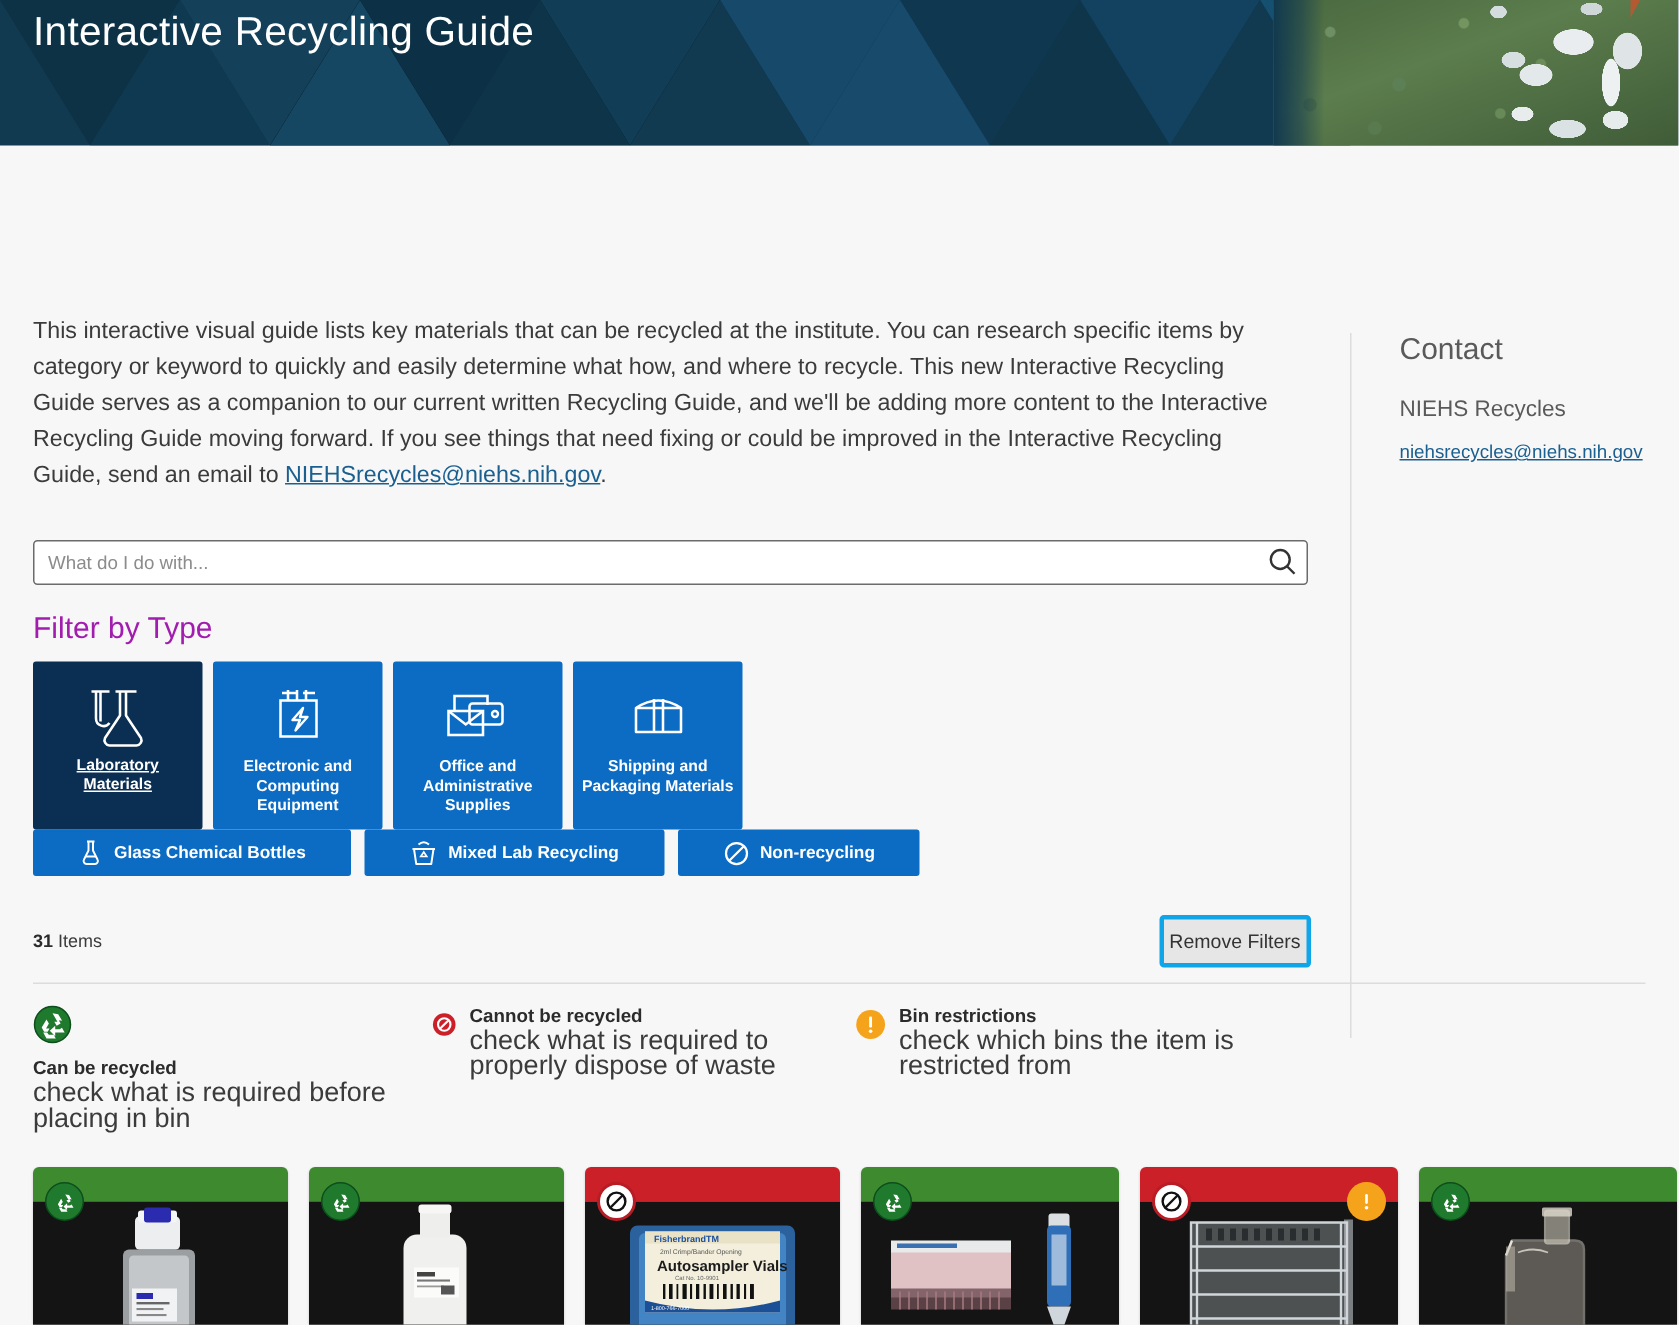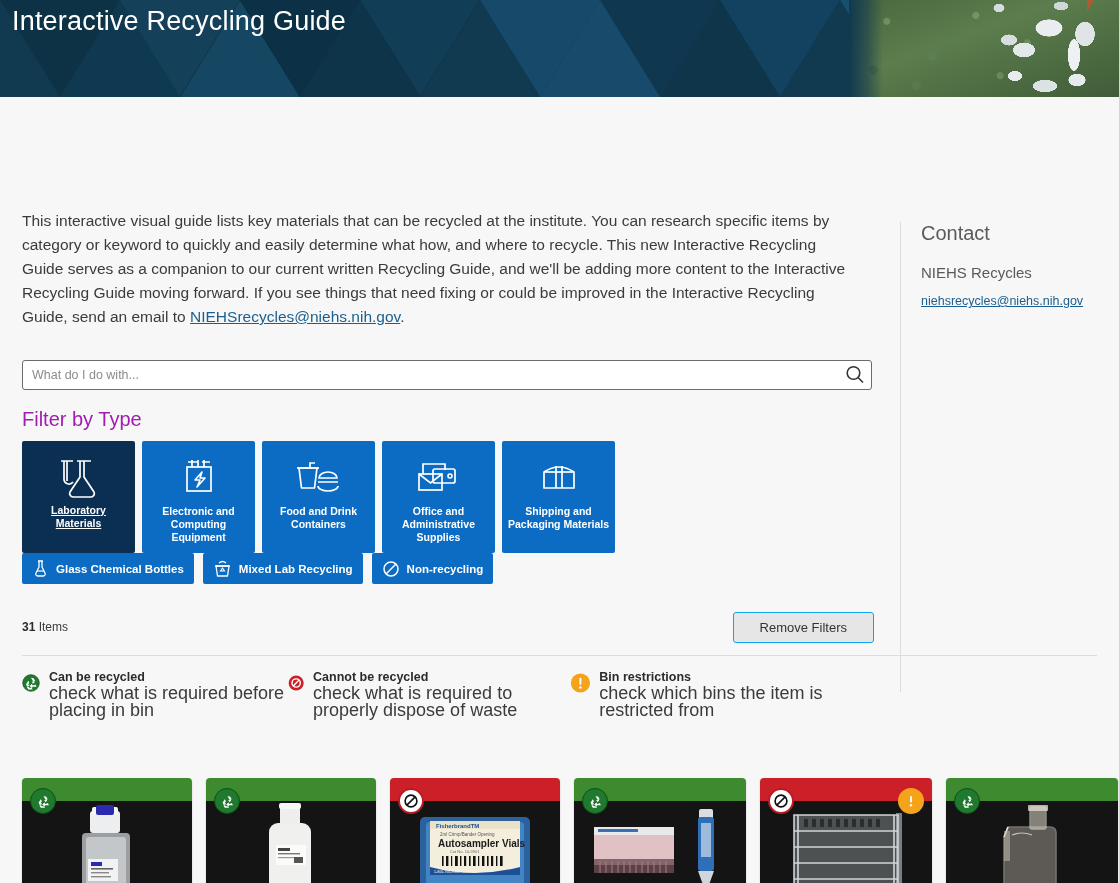--- a/index.html
+++ b/index.html
@@ -40,31 +40,31 @@
       radial-gradient(circle at 56% 78%, #688a58 0 3px, transparent 4px),
       radial-gradient(circle at 25% 88%, #597a4e 0 4px, transparent 5px),
       radial-gradient(circle at 66% 44%, #6b8d5b 0 3px, transparent 4px),
       linear-gradient(160deg, #49683f 0%, #5c7d4d 40%, #3f5c38 100%);
   }
   .hero-photo::after {
     content: ""; position: absolute; left: 0; top: 0; bottom: 0; width: 34px;
     background: linear-gradient(90deg, #11394f 0%, rgba(17,57,79,0.55) 55%, rgba(17,57,79,0) 100%);
   }
   .hero-title {
-    position: absolute; left: 12px; top: 6px;
+    position: absolute; left: 22px; top: 6px;
     font-size: 27px; font-weight: 400; color: #ffffff;
     letter-spacing: .2px;
   }
 
   
   .page { position: relative; width: 1119px; }
   .main-col { position: absolute; left: 22px; top: 112px; width: 852px; }
   .side-col {
     position: absolute; left: 900px; top: 125px; width: 200px;
-    padding-left: 20px; border-left: 1px solid #dcdcdc; height: 470px;
+    padding-left: 32px; border-left: 1px solid #dcdcdc; height: 470px;
   }
 
   .intro {
     font-size: 15.5px; line-height: 24px; color: #3b3b3b;
     width: 830px;
   }
   .intro a { color: #1a5f8f; text-decoration: underline; }
 
   
   .searchwrap {
@@ -105,43 +105,43 @@
     text-align: center; padding: 0 5px; margin-top: 2px;
   }
   .tile.selected .t-label { margin-top: 1px; text-decoration: underline; }
 
   
   .bins { display: flex; gap: 9px; }
   .bin-btn {
     height: 31px; background: #0c6cc4; border: none; border-radius: 2px;
     color: #fff; font-size: 11.5px; font-weight: bold;
     display: flex; align-items: center; gap: 7px;
-    padding: 0 10px; cursor: pointer;
+    padding: 0 30px; cursor: pointer;
     font-family: "Liberation Sans", sans-serif;
   }
 
   
   .count-row {
     margin-top: 26px; height: 34px;
     display: flex; align-items: center; justify-content: space-between;
   }
   .count-text { font-size: 12px; color: #3b3b3b; }
   .count-text b { font-weight: bold; color: #2b2b2b; }
   .remove-filters {
-    background: #e6e6e6; border: 1px solid #0ea5e9; border-radius: 3px;
-    font-size: 13px; color: #333; padding: 7px 26px; cursor: pointer;
+    background: #e6e6e6; border: 3px solid #0ea5e9; border-radius: 3px;
+    font-size: 13px; color: #333; padding: 7px 4px; cursor: pointer;
     font-family: "Liberation Sans", sans-serif;
   }
 
   .divider { margin-top: 11px; border-top: 1px solid #dcdcdc; width: 1075px; }
 
   
   .legend { display: flex; margin-top: 14px; }
   .legend-item { display: flex; gap: 9px; align-items: flex-start; }
-  .legend-item.i0 { width: 330px; }
+  .legend-item.i0 { width: 330px; flex-direction: column; }
   .legend-item.i1 { width: 350px; }
   .lg-title { font-size: 12.5px; font-weight: bold; color: #2b2b2b; line-height: 15px; }
   .lg-sub { font-size: 18px; color: #3b3b3b; line-height: 17px; }
 
   
   .side-title { font-size: 20px; color: #5a5a5a; font-weight: 400; }
   .side-name { font-size: 15px; color: #5a5a5a; margin-top: 19px; }
   .side-link {
     font-size: 12.5px; color: #1a5f8f; text-decoration: underline;
     margin-top: 13px; display: inline-block;
@@ -238,32 +238,20 @@
           <svg width="46" height="46" viewBox="0 0 46 46">
             <rect x="11" y="11" width="24" height="24" fill="none" stroke="#fff" stroke-width="1.7"></rect>
             <path d="M16 11 V4 M22 11 V4 M28 11 V4" stroke="#fff" stroke-width="1.7" fill="none"></path>
             <path d="M12 6 h10 M26 6 h8" stroke="#fff" stroke-width="1.7" fill="none"></path>
             <path d="M26 16 l-7 8 h5 l-3 7 8-9 h-5 z" fill="none" stroke="#fff" stroke-width="1.6" stroke-linejoin="round"></path>
           </svg>
         </div>
         <div class="t-label">Electronic and Computing Equipment</div>
       </div>
 
-      <div class="tile">
-        <div class="t-icon">
-          <svg width="52" height="46" viewBox="0 0 52 46">
-            <path d="M6 12 h18 l-2.5 20 h-13 z" fill="none" stroke="#fff" stroke-width="1.7" stroke-linejoin="round"></path>
-            <path d="M4 12 h22" stroke="#fff" stroke-width="1.7"></path>
-            <path d="M17 12 v-5 h5" fill="none" stroke="#fff" stroke-width="1.7"></path>
-            <path d="M26 22 a9 6 0 0 1 18 0 z" fill="none" stroke="#fff" stroke-width="1.7"></path>
-            <path d="M25 26 h20 M25 30 a10 5 0 0 0 20 0" fill="none" stroke="#fff" stroke-width="1.7"></path>
-          </svg>
-        </div>
-        <div class="t-label">Food and Drink Containers</div>
-      </div>
 
       <div class="tile">
         <div class="t-icon">
           <svg width="52" height="46" viewBox="0 0 52 46">
             <path d="M10 18 V8 h22 v6" fill="none" stroke="#fff" stroke-width="1.7"></path>
             <rect x="20" y="13" width="22" height="14" rx="2" fill="none" stroke="#fff" stroke-width="1.7"></rect>
             <circle cx="37" cy="20" r="2" fill="none" stroke="#fff" stroke-width="1.6"></circle>
             <rect x="6" y="18" width="23" height="16" fill="none" stroke="#fff" stroke-width="1.7"></rect>
             <path d="M6 18 l11.5 9 L29 18" fill="none" stroke="#fff" stroke-width="1.7"></path>
           </svg>

